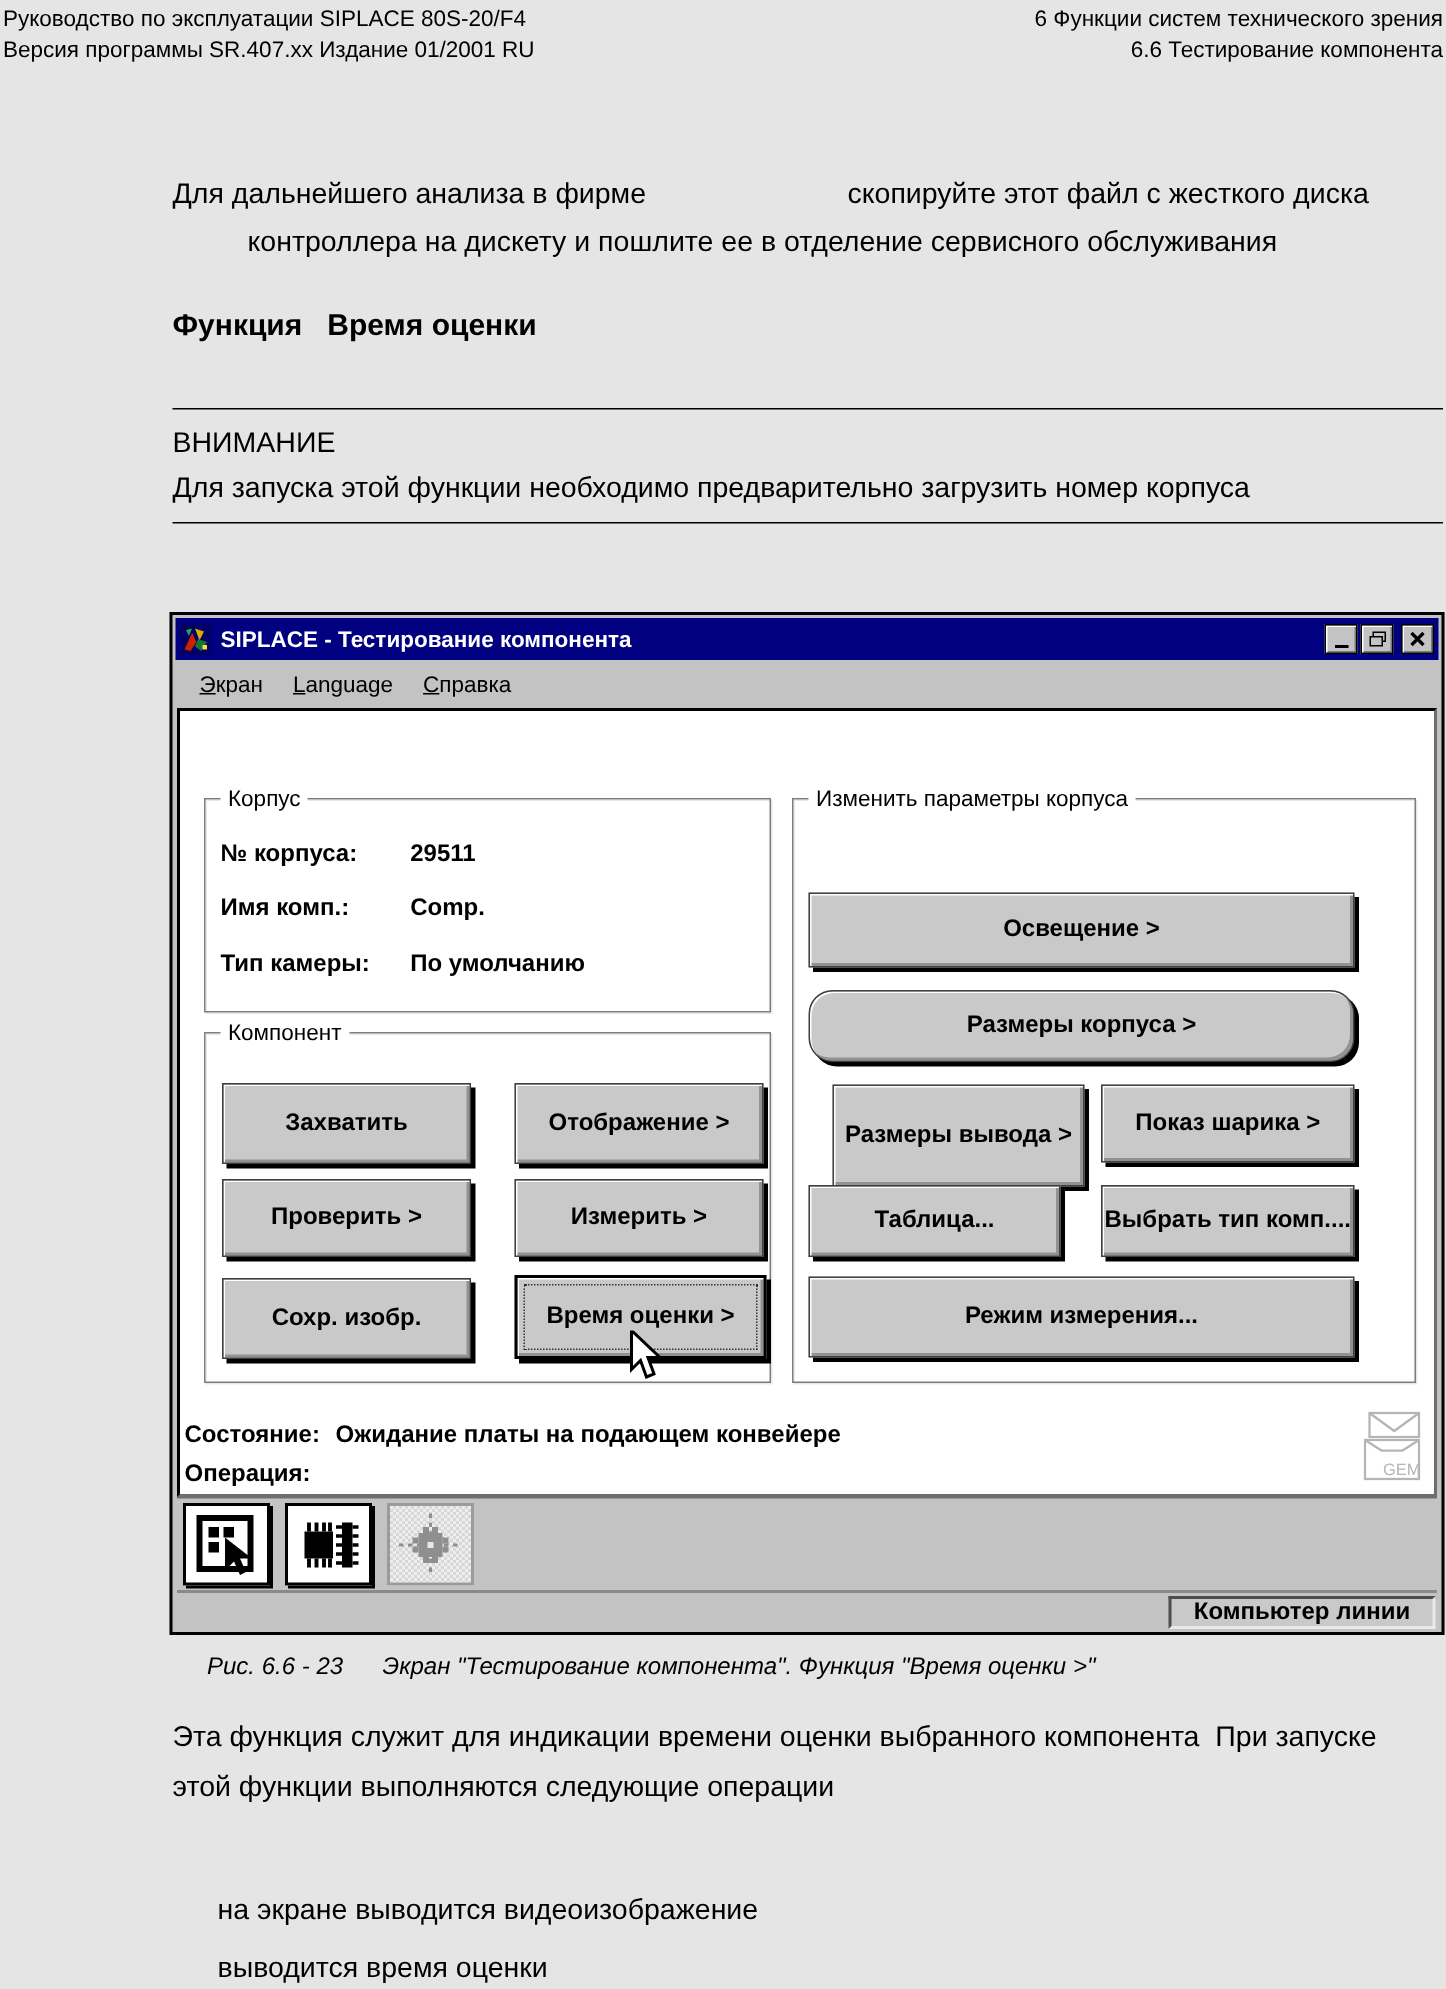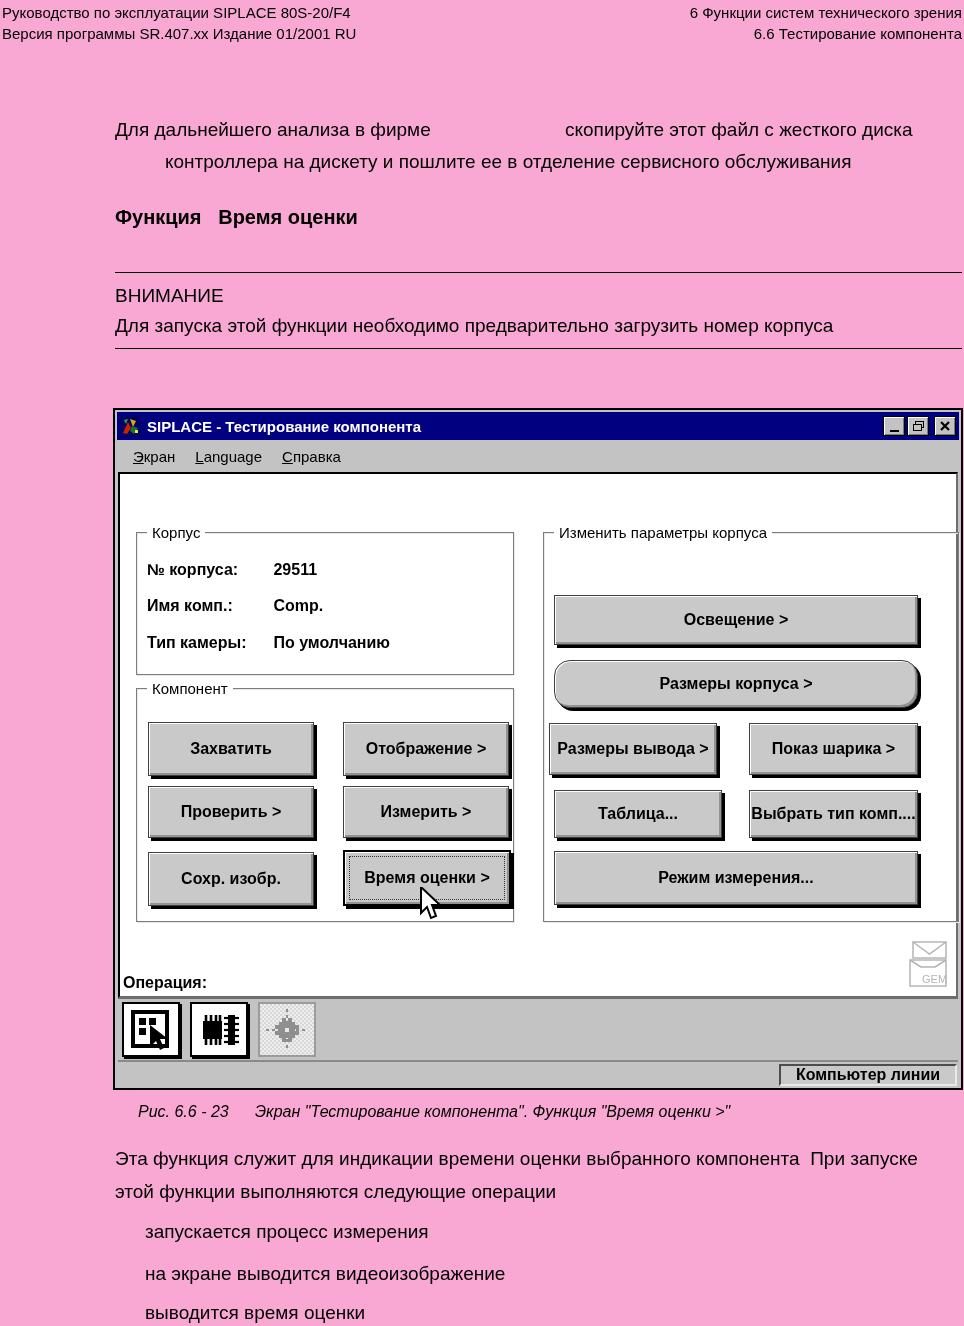--- a/index.html
+++ b/index.html
@@ -1,17 +1,17 @@
 <!DOCTYPE html>
 <html><head>
 <meta charset="utf-8">
 <style>
   * { box-sizing: border-box; margin: 0; padding: 0; }
   body { background: #fff; }
-  .page { position: relative; width: 964px; height: 1326px; background: #f9a8d4;
+  .page { position: relative; width: 964px; height: 1326px; background: #e5e5e5;
           font-family: "Liberation Sans", sans-serif; color: #000; overflow: hidden; }
 
   
   .hdr { position: absolute; top: 2px; font-size: 15px; line-height: 21px; }
   .hdr.left { left: 2px; }
   .hdr.right { right: 2px; text-align: right; }
   .doc-text { position: absolute; font-size: 19px; white-space: pre; }
   .doc-bold { font-weight: bold; }
   .rule { position: absolute; left: 115px; width: 847px; border-top: 1px solid #000; }
   .caption { position: absolute; font-size: 16px; font-style: italic; white-space: pre; margin-left: 23px; }
@@ -143,44 +143,48 @@
         <div class="krow" style="top:64px;">
           <span class="klabel">Имя комп.:</span>
           <span>Comp.</span>
         </div>
         <div class="krow" style="top:101px;">
           <span class="klabel">Тип камеры:</span>
           <span>По умолчанию</span>
         </div>
       </div>
 
-      <div class="groupbox" style="left:408px; top:58px; width:416px; height:390px;margin-left:15px;">
+      <div class="groupbox" style="left:408px; top:58px; width:416px; height:390px;">
         <span class="group-label">Изменить параметры корпуса</span>
         <div class="b95" style="left:10px; top:62px; width:364px; height:50px;">Освещение &gt;</div>
         <div class="b95" style="left:10px; top:127px; width:364px; height:48px;border-radius:16px;">Размеры корпуса &gt;</div>
-        <div class="b95" style="left:5px; top:190px; width:168px; height:52px;">Размеры вывода &gt;</div>
+        <div class="b95" style="left:26px; top:190px; width:168px; height:68px;">Размеры вывода &gt;</div>
         <div class="b95" style="left:10px; top:257px; width:168px; height:48px;">Таблица...</div>
         <div class="b95" style="left:205px; top:190px; width:169px; height:52px;">Показ шарика &gt;</div>
         <div class="b95" style="left:205px; top:257px; width:169px; height:48px;">Выбрать тип комп....</div>
         <div class="b95" style="left:10px; top:318px; width:364px; height:54px;">Режим измерения...</div>
       </div>
 
       <div class="groupbox" style="left:16px; top:214px; width:378px; height:234px;">
         <span class="group-label">Компонент</span>
         <div class="b95" style="left:11px; top:33px; width:166px; height:54px;text-align:right;">Захватить</div>
         <div class="b95" style="left:206px; top:33px; width:166px; height:54px;">Отображение &gt;</div>
         <div class="b95" style="left:11px; top:97px; width:166px; height:52px;">Проверить &gt;</div>
         <div class="b95" style="left:206px; top:97px; width:166px; height:52px;">Измерить &gt;</div>
         <div class="b95" style="left:11px; top:163px; width:166px; height:54px;">Сохр. изобр.</div>
         <div class="b95 focused" style="left:206px; top:161px; width:168px; height:56px;">Время оценки &gt;</div>
         <svg class="cursor-arrow" style="left:280px; top:198px;" width="28" height="36" viewBox="0 0 28 36">
           <polygon points="4,0 4,26 10,20 14,31 19,29 15,18 23,18" fill="#fff" stroke="#000" stroke-width="2"></polygon>
         </svg>
       </div>
 
+      <div class="statusline" style="top:474px;">
+        <span>Состояние:</span>
+        <span style="margin-left:6px;">Ожидание платы на подающем конвейере</span>
+      </div>
       <div class="statusline" style="top:500px;">
         <span>Операция:</span>
       </div>
 
       <svg class="gem" viewBox="0 0 42 50">
         <rect x="5" y="2" width="33" height="16" fill="none" stroke="#b5b5b5" stroke-width="1.5"></rect>
         <polyline points="5,2 21.5,14 38,2" fill="none" stroke="#b5b5b5" stroke-width="1.5"></polyline>
         <rect x="2" y="20" width="36" height="26" fill="none" stroke="#b5b5b5" stroke-width="1.5"></rect>
         <polyline points="2,20 13,27 27,27 38,20" fill="none" stroke="#b5b5b5" stroke-width="1.5"></polyline>
         <text x="14" y="43" font-size="11" fill="#b5b5b5" font-family="Liberation Sans, sans-serif">GEM</text>
@@ -250,17 +254,16 @@
     <div class="statusbar">
       <div class="sb-panel">Компьютер линии</div>
     </div>
   </div>
 
   <div class="caption" style="left:115px; top:1103px;">Рис. 6.6 - 23</div>
   <div class="caption" style="left:232px; top:1103px;">Экран "Тестирование компонента". Функция "Время оценки &gt;"</div>
 
   <div class="doc-text" style="left:115px; top:1148px;">Эта функция служит для индикации времени оценки выбранного компонента  При запуске</div>
   <div class="doc-text" style="left:115px; top:1181px;">этой функции выполняются следующие операции</div>
-  <div class="doc-text" style="left:145px; top:1221px;">запускается процесс измерения</div>
   <div class="doc-text" style="left:145px; top:1263px;">на экране выводится видеоизображение</div>
   <div class="doc-text" style="left:145px; top:1302px;">выводится время оценки</div>
 
 </div>
 
 </body></html>

